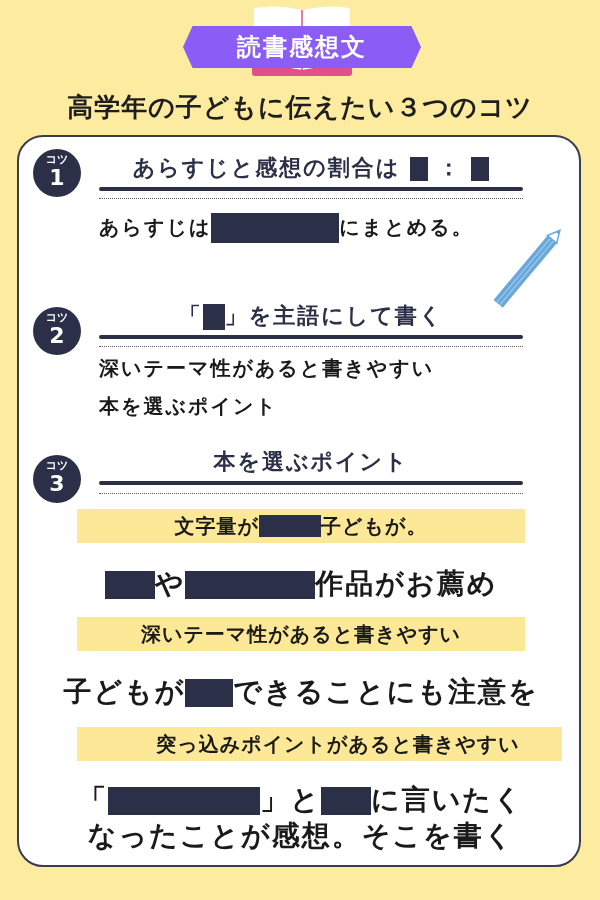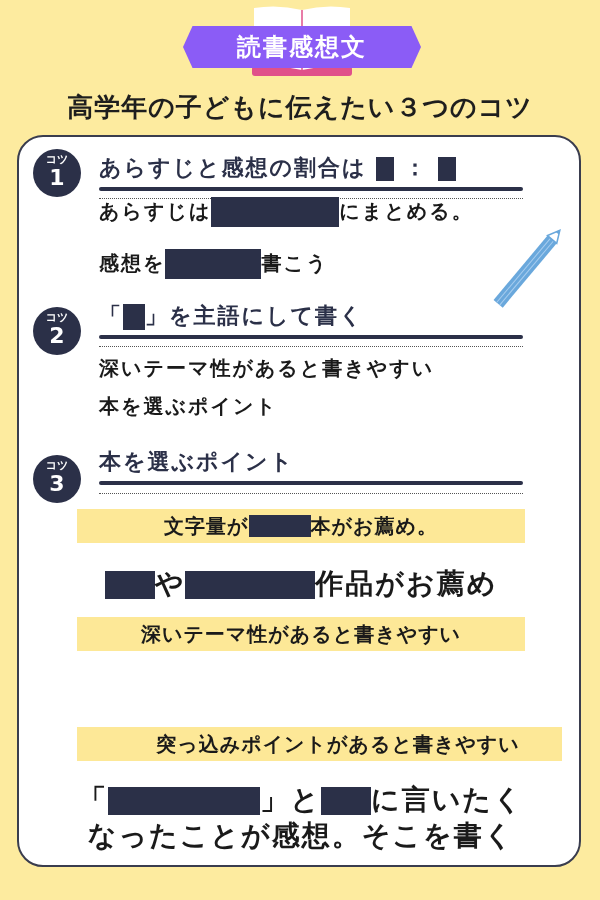--- a/index.html
+++ b/index.html
@@ -26,21 +26,21 @@
     position:absolute; left:17px; top:135px; width:564px; height:732px;
     background:#fff; border:2px solid #3a3d4e; border-radius:26px; box-sizing:border-box;
   }
   .tip-circle {
     position:absolute; width:48px; height:48px; border-radius:50%;
     background:#2b3048; color:#fff; text-align:center;
   }
   .tip-circle .k { display:block; font-size:11px; font-weight:bold; margin-top:5px; line-height:12px; }
   .tip-circle .n { display:block; font-size:22px; font-weight:bold; line-height:24px; }
   .tip-head {
-    position:absolute; left:80px; width:424px; 
+    position:absolute; left:80px; width:424px; text-align:center;
     color:#2b3048; font-size:22px; font-weight:bold; letter-spacing:2px;
   }
   .rule-solid { position:absolute; left:80px; width:424px; height:4px; background:#2b3048; border-radius:2px; }
   .rule-dot { position:absolute; left:80px; width:424px; border-top:1px dotted #555; }
   .body-line { position:absolute; left:80px; font-size:20px; font-weight:bold; color:#1a1a1a; letter-spacing:2px; white-space:nowrap; }
   .blank { display:inline-block; background:#2b3048; vertical-align:middle; }
   .ybar {
     position:absolute; left:58px; width:448px; height:34px; background:#fde897;
     display:flex; align-items:center; justify-content:center;
     font-size:20px; font-weight:bold; color:#1a1a1a; letter-spacing:1px;
@@ -70,25 +70,22 @@
     <span class="n">1</span>
   </div>
   <div class="tip-head" style="top:16px;">
     <span>あらすじと感想の割合は</span>
     <span class="blank" style="width:18px;height:24px;"></span>
     <span>：</span>
     <span class="blank" style="width:18px;height:24px;"></span>
   </div>
   <div class="rule-solid" style="top:50px;"></div>
   <div class="rule-dot" style="top:61px;"></div>
-  <div class="body-line" style="top:60px;">
+  <div class="body-line" style="top:76px;">
     <span>あらすじは</span><span class="blank" style="width:128px;height:30px;"></span><span>にまとめる。</span>
-  </div>
-  <div class="body-line" style="top:112px;">
-    <span>感想を</span><span class="blank" style="width:96px;height:30px;"></span><span>書こう</span>
   </div>
   <svg class="pencil" viewBox="0 0 80 100">
     <g transform="rotate(40 40 50)">
       <rect x="34" y="14" width="12" height="84" fill="#6aa8dc"></rect>
       <line x1="38" y1="14" x2="38" y2="98" stroke="#a8cdef" stroke-width="1"></line>
       <line x1="42" y1="14" x2="42" y2="98" stroke="#a8cdef" stroke-width="1"></line>
       <polygon points="34,14 46,14 40,2" fill="#fff" stroke="#6aa8dc" stroke-width="1.5"></polygon>
       <polygon points="38,6 42,6 40,2" fill="#6aa8dc"></polygon>
     </g>
   </svg>
@@ -109,26 +106,29 @@
     <span class="k">コツ</span>
     <span class="n">3</span>
   </div>
   <div class="tip-head" style="top:310px;">本を選ぶポイント</div>
   <div class="rule-solid" style="top:344px;"></div>
   <div class="rule-dot" style="top:356px;"></div>
 
   <div class="ybar" style="top:372px;">
     <span>文字量が</span>
       <span class="blank" style="width:62px;height:22px;"></span>
-      <span>本がお薦め。</span>
+      <span>子どもが。</span>
   </div>
   <div class="center-line" style="top:428px;">
     <span class="blank" style="width:50px;height:28px;"></span><span>や</span><span class="blank" style="width:130px;height:28px;"></span><span>作品がお薦め</span>
   </div>
 
   <div class="ybar" style="top:480px;">深いテーマ性があると書きやすい</div>
+  <div class="center-line" style="top:536px;">
+    <span>子どもが</span><span class="blank" style="width:48px;height:28px;"></span><span>できることにも注意を</span>
+  </div>
 
   <div class="ybar" style="top:590px;padding-left:37px;">突っ込みポイントがあると書きやすい</div>
   <div class="center-line" style="top:644px;">
     <span>「</span><span class="blank" style="width:152px;height:28px;"></span><span>」と</span><span class="blank" style="width:50px;height:28px;"></span><span>に言いたく</span>
   </div>
   <div class="center-line" style="top:680px;">なったことが感想。そこを書く</div>
 </div>
 
 </body></html>

